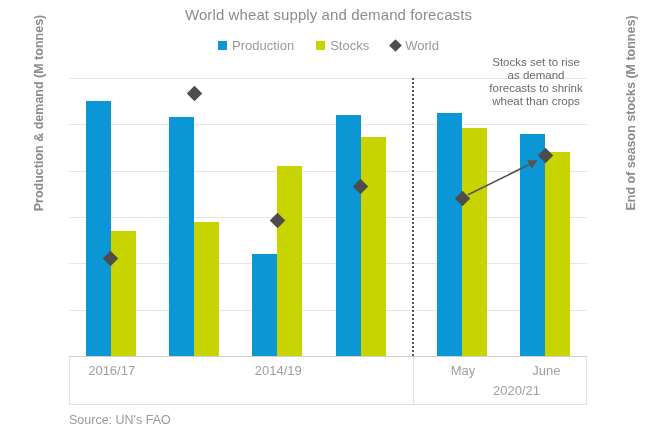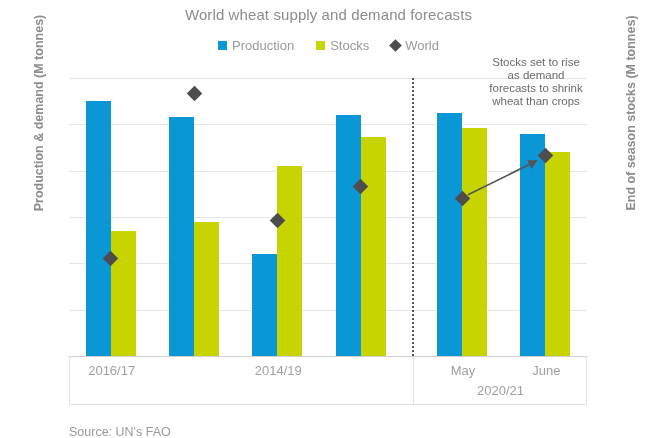--- a/index.html
+++ b/index.html
@@ -178,27 +178,28 @@
     background: #e0e0e0;
   }
   #group-label {
     position: absolute;
     left: 343px;
     top: 26px;
     width: 175px;
     text-align: center;
     font-size: 13px;
     color: #a0a0a0;
+    padding-left: 16px;
   }
 
   
   #source {
     position: absolute;
     left: 69px;
-    top: 425px;
+    top: 413px;
     font-size: 12.5px;
     color: #9a9a9a;
   }
 </style>
 </head>
 <body>
 
 <div id="chart-title">World wheat supply and demand forecasts</div>
 
 <div id="legend">

